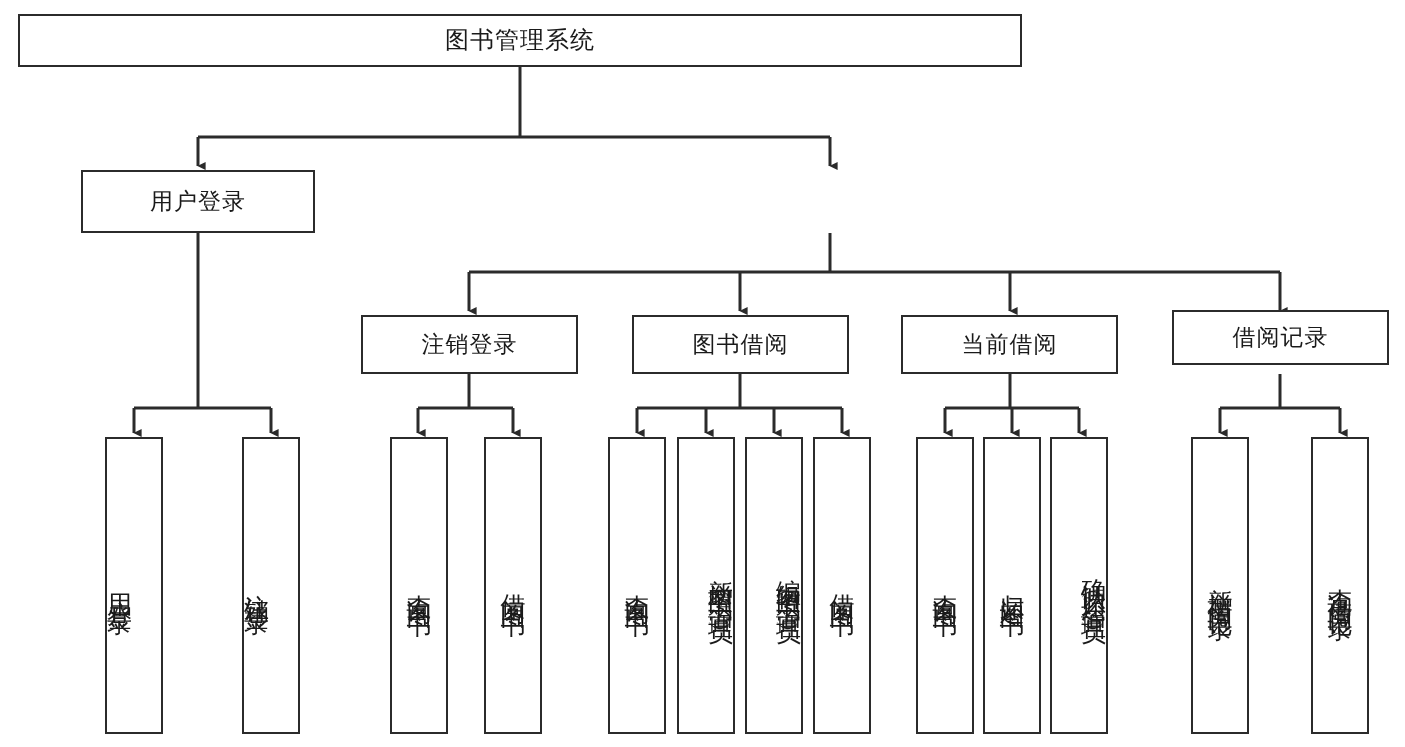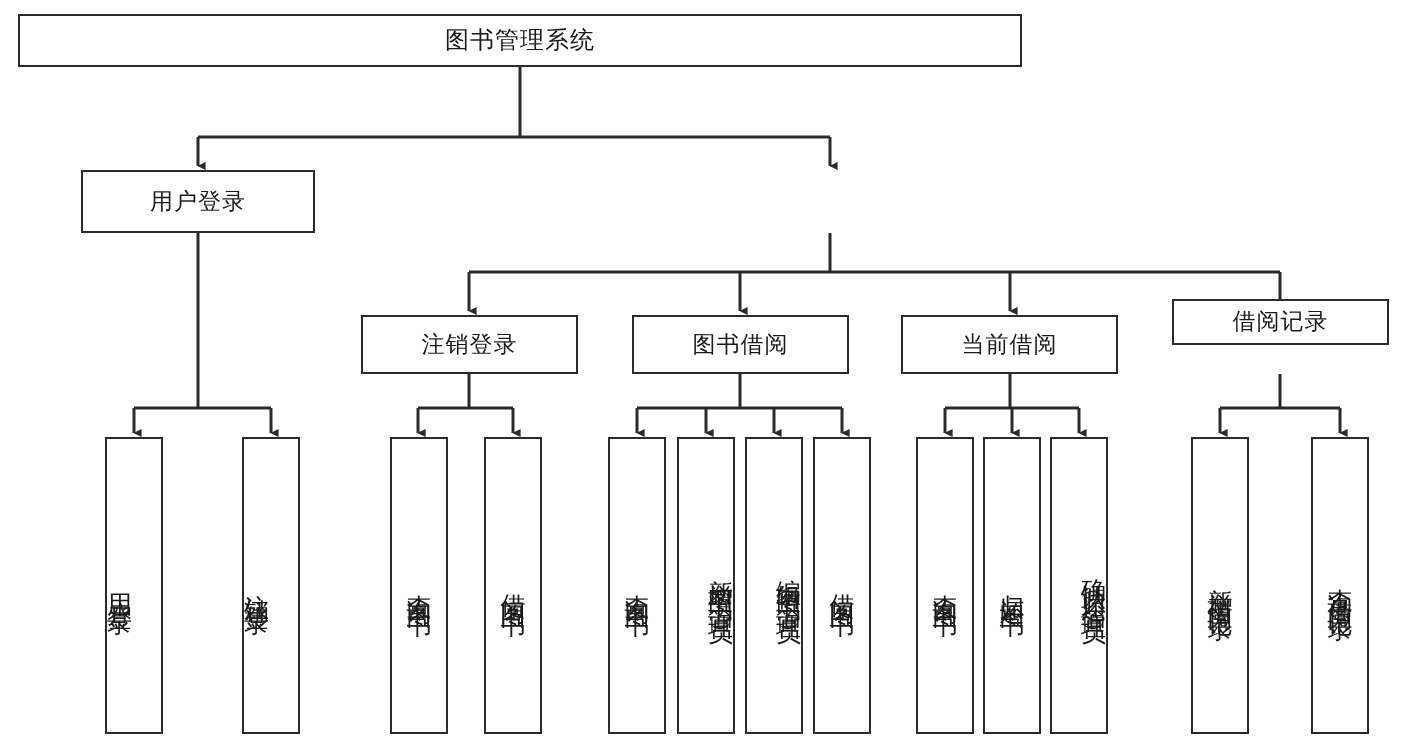--- a/index.html
+++ b/index.html
@@ -133,21 +133,21 @@
   </div>
 
   <div class="node node-h" style="left:632px; top:315px; width:217px; height:59px;justify-content:center;">
     <span>图书借阅</span>
   </div>
 
   <div class="node node-h" style="left:901px; top:315px; width:217px; height:59px;">
     <span>当前借阅</span>
   </div>
 
-  <div class="node node-h" style="left:1172px; top:299px; width:217px; height:46px;">
+  <div class="node node-h" style="left:1172px; top:310px; width:217px; height:55px;">
     <span>借阅记录</span>
   </div>
 
   <div class="node node-v v-bottom" style="left:105px; top:437px; width:58px; height:297px;">
     <span>用户登录</span>
   </div>
 
   <div class="node node-v v-bottom" style="left:242px; top:437px; width:58px; height:297px;">
     <span>注销登录</span>
   </div>

